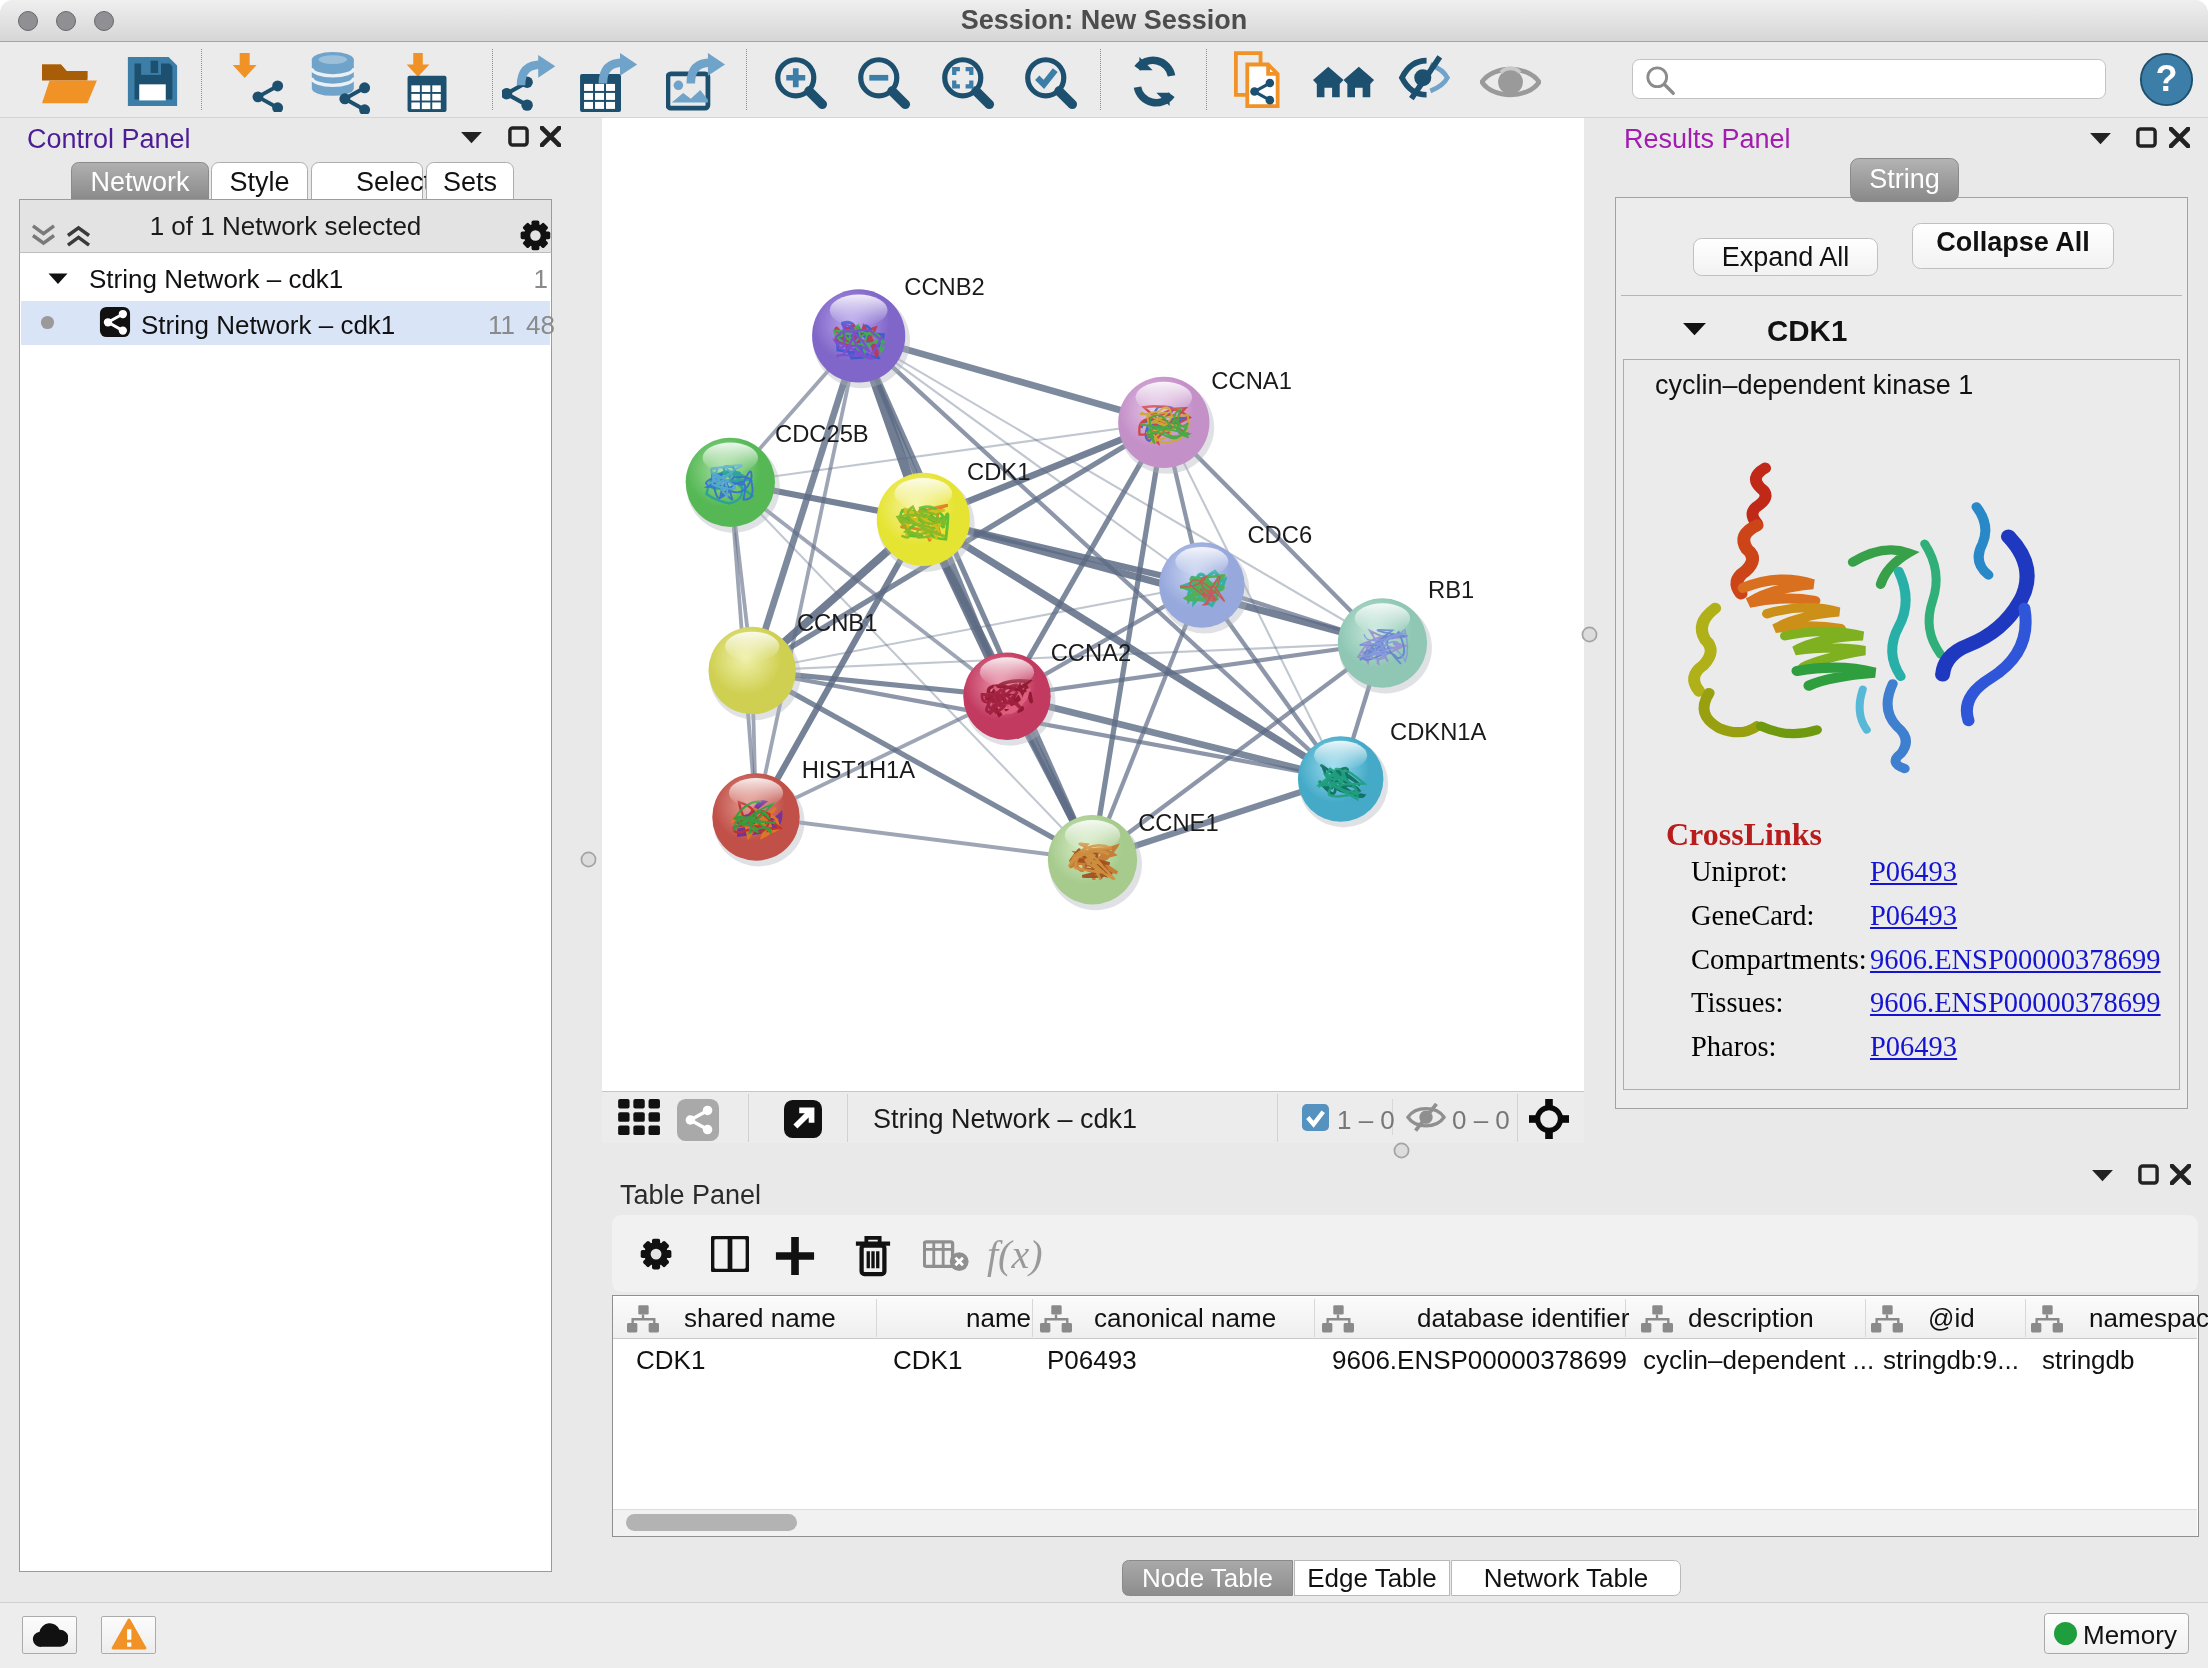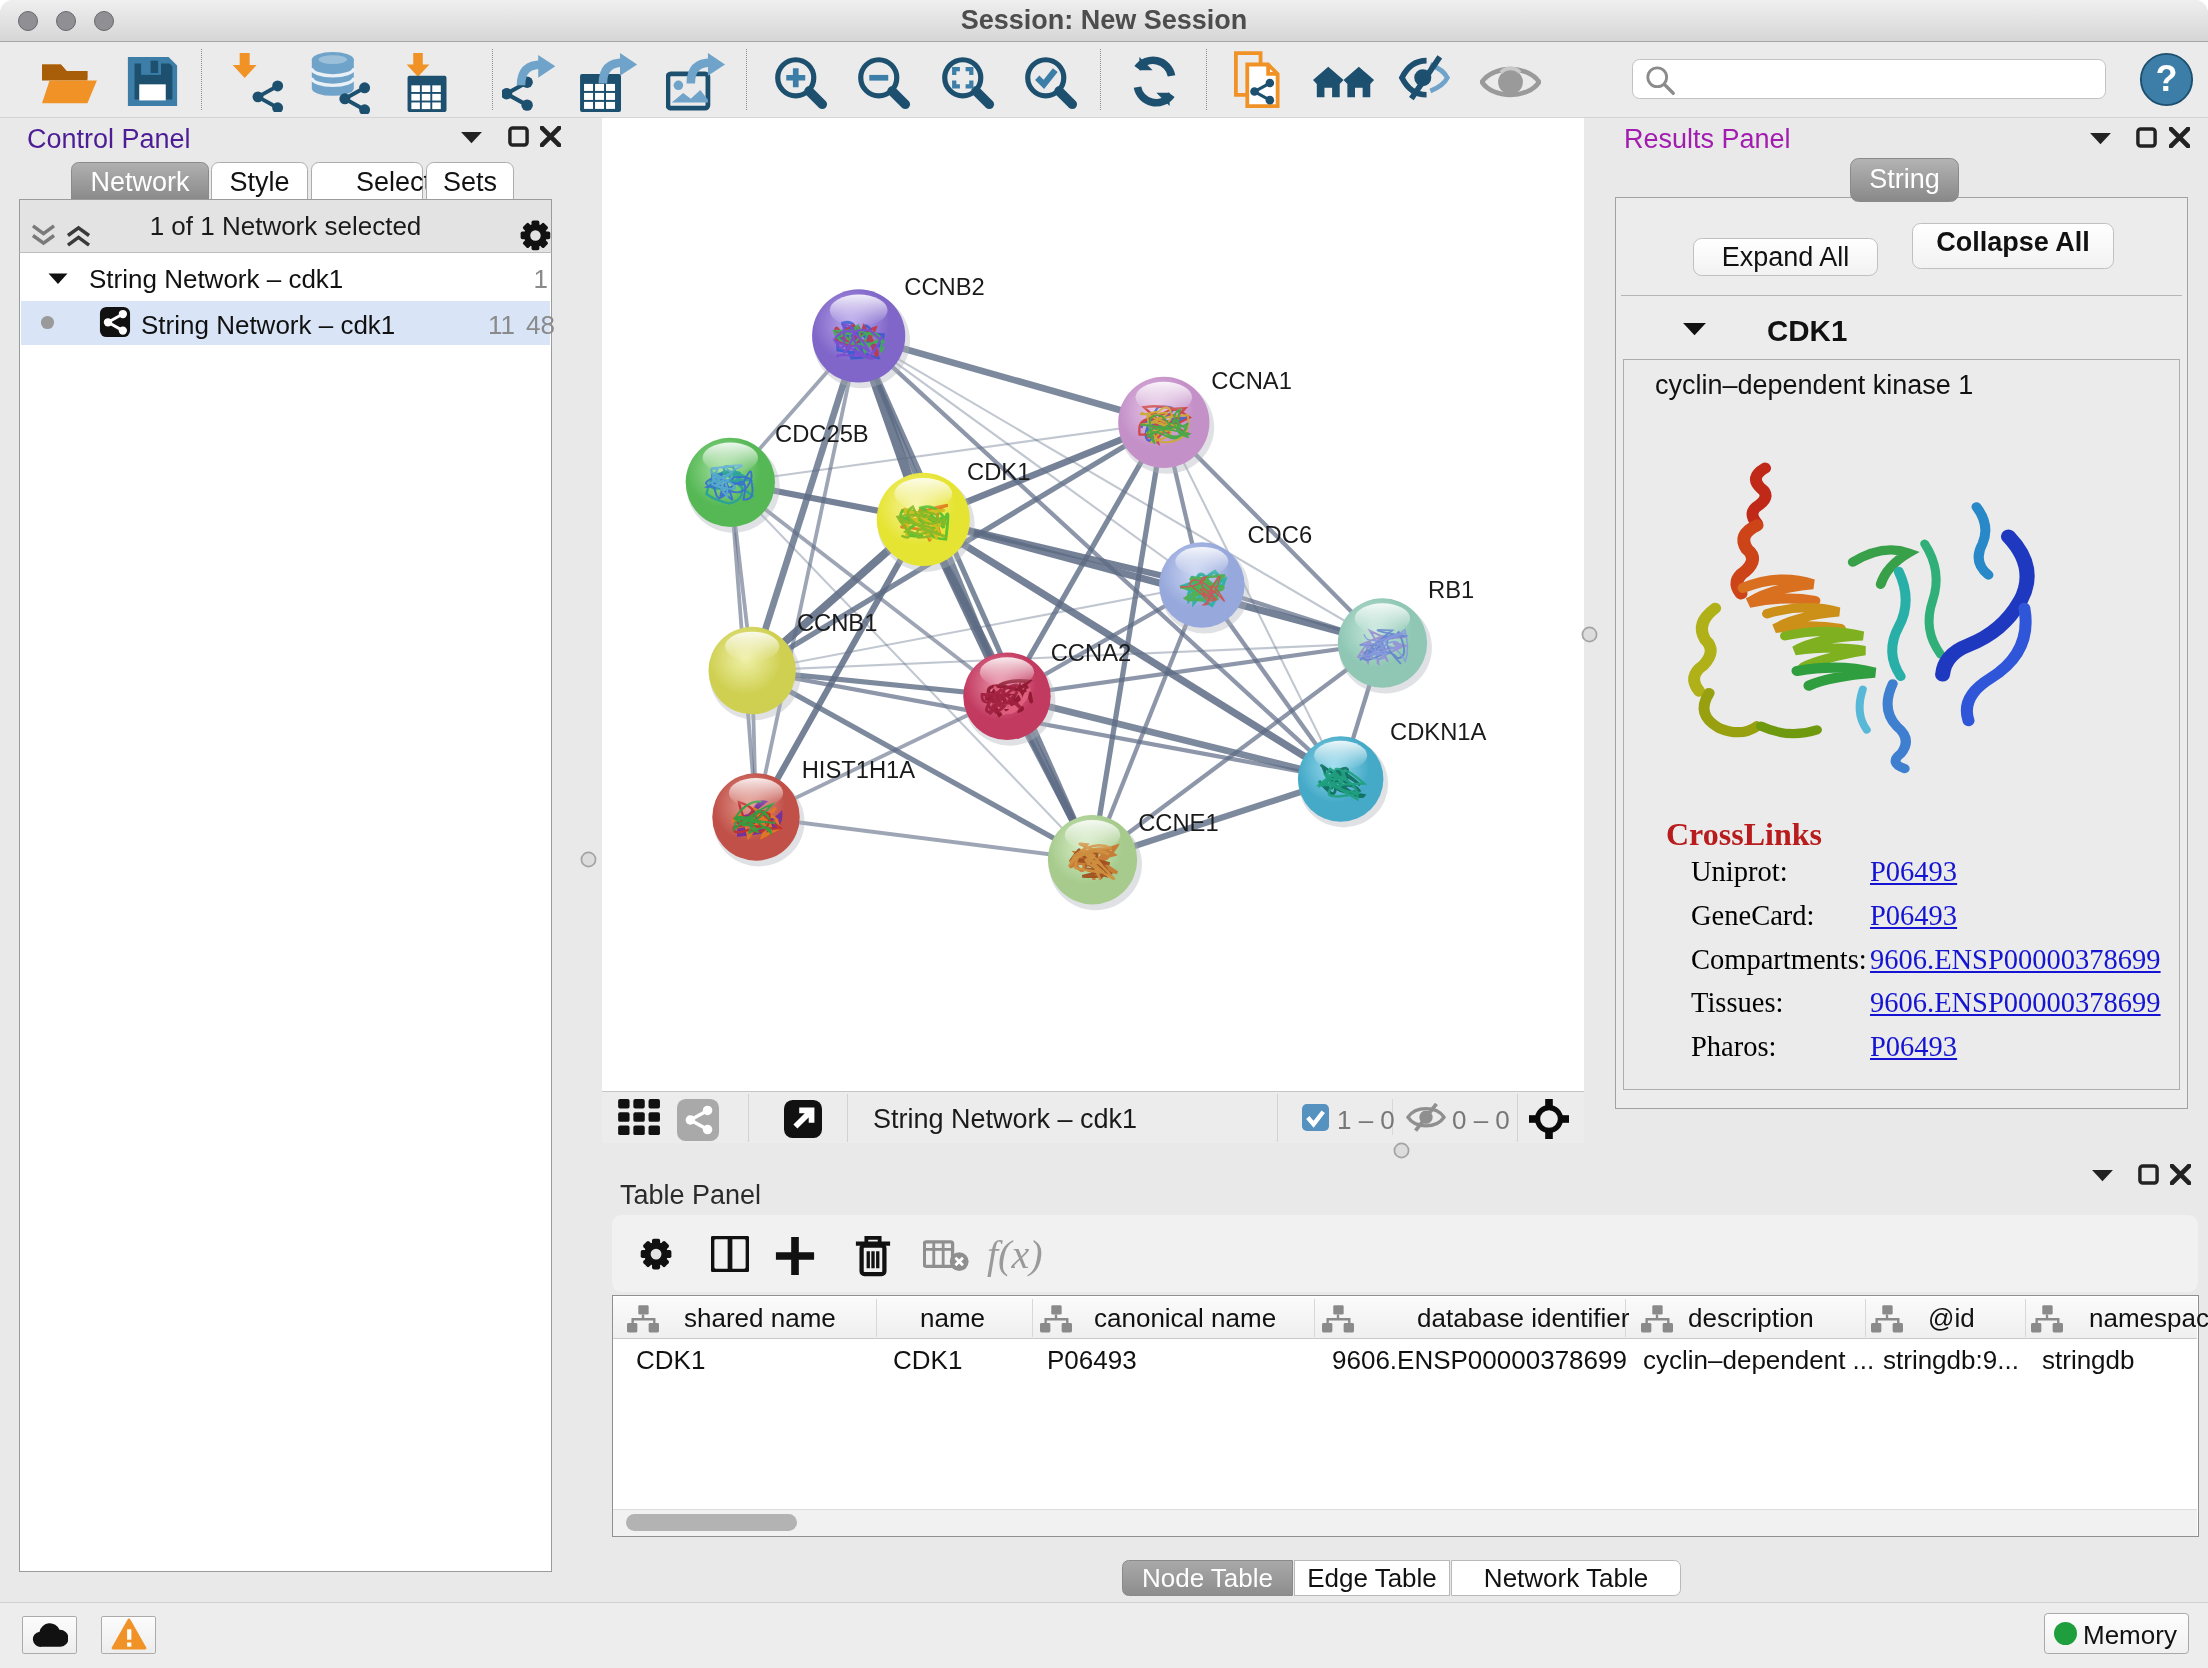--- a/index.html
+++ b/index.html
@@ -733,21 +733,21 @@
   <div class="abs" id="tp-toolband"></div>
   <div class="abs" id="tp-box"></div>
   <div class="abs" id="tp-header"></div>
   <div class="abs coldiv" style="left:876px;"></div>
   <div class="abs coldiv" style="left:1032px;"></div>
   <div class="abs coldiv" style="left:1314px;"></div>
   <div class="abs coldiv" style="left:1625px;"></div>
   <div class="abs coldiv" style="left:1865px;"></div>
   <div class="abs coldiv" style="left:2025px;"></div>
   <div class="abs th" style="left:684px;">shared name</div>
-  <div class="abs th" style="left:920px;">name</div>
+  <div class="abs th" style="left:966px;">name</div>
   <div class="abs th" style="left:1094px;text-align:center;">canonical name</div>
   <div class="abs th" style="left:1417px;">database identifier</div>
   <div class="abs th" style="left:1688px;">description</div>
   <div class="abs th" style="left:1928px;">@id</div>
   <div class="abs th" style="left:2089px;">namespace</div>
   <div class="abs td" style="left:636px;">CDK1</div>
   <div class="abs td" style="left:893px;">CDK1</div>
   <div class="abs td" style="left:1047px;">P06493</div>
   <div class="abs td" style="left:1332px;">9606.ENSP00000378699</div>
   <div class="abs td" style="left:1643px;">cyclin–dependent ...</div>

